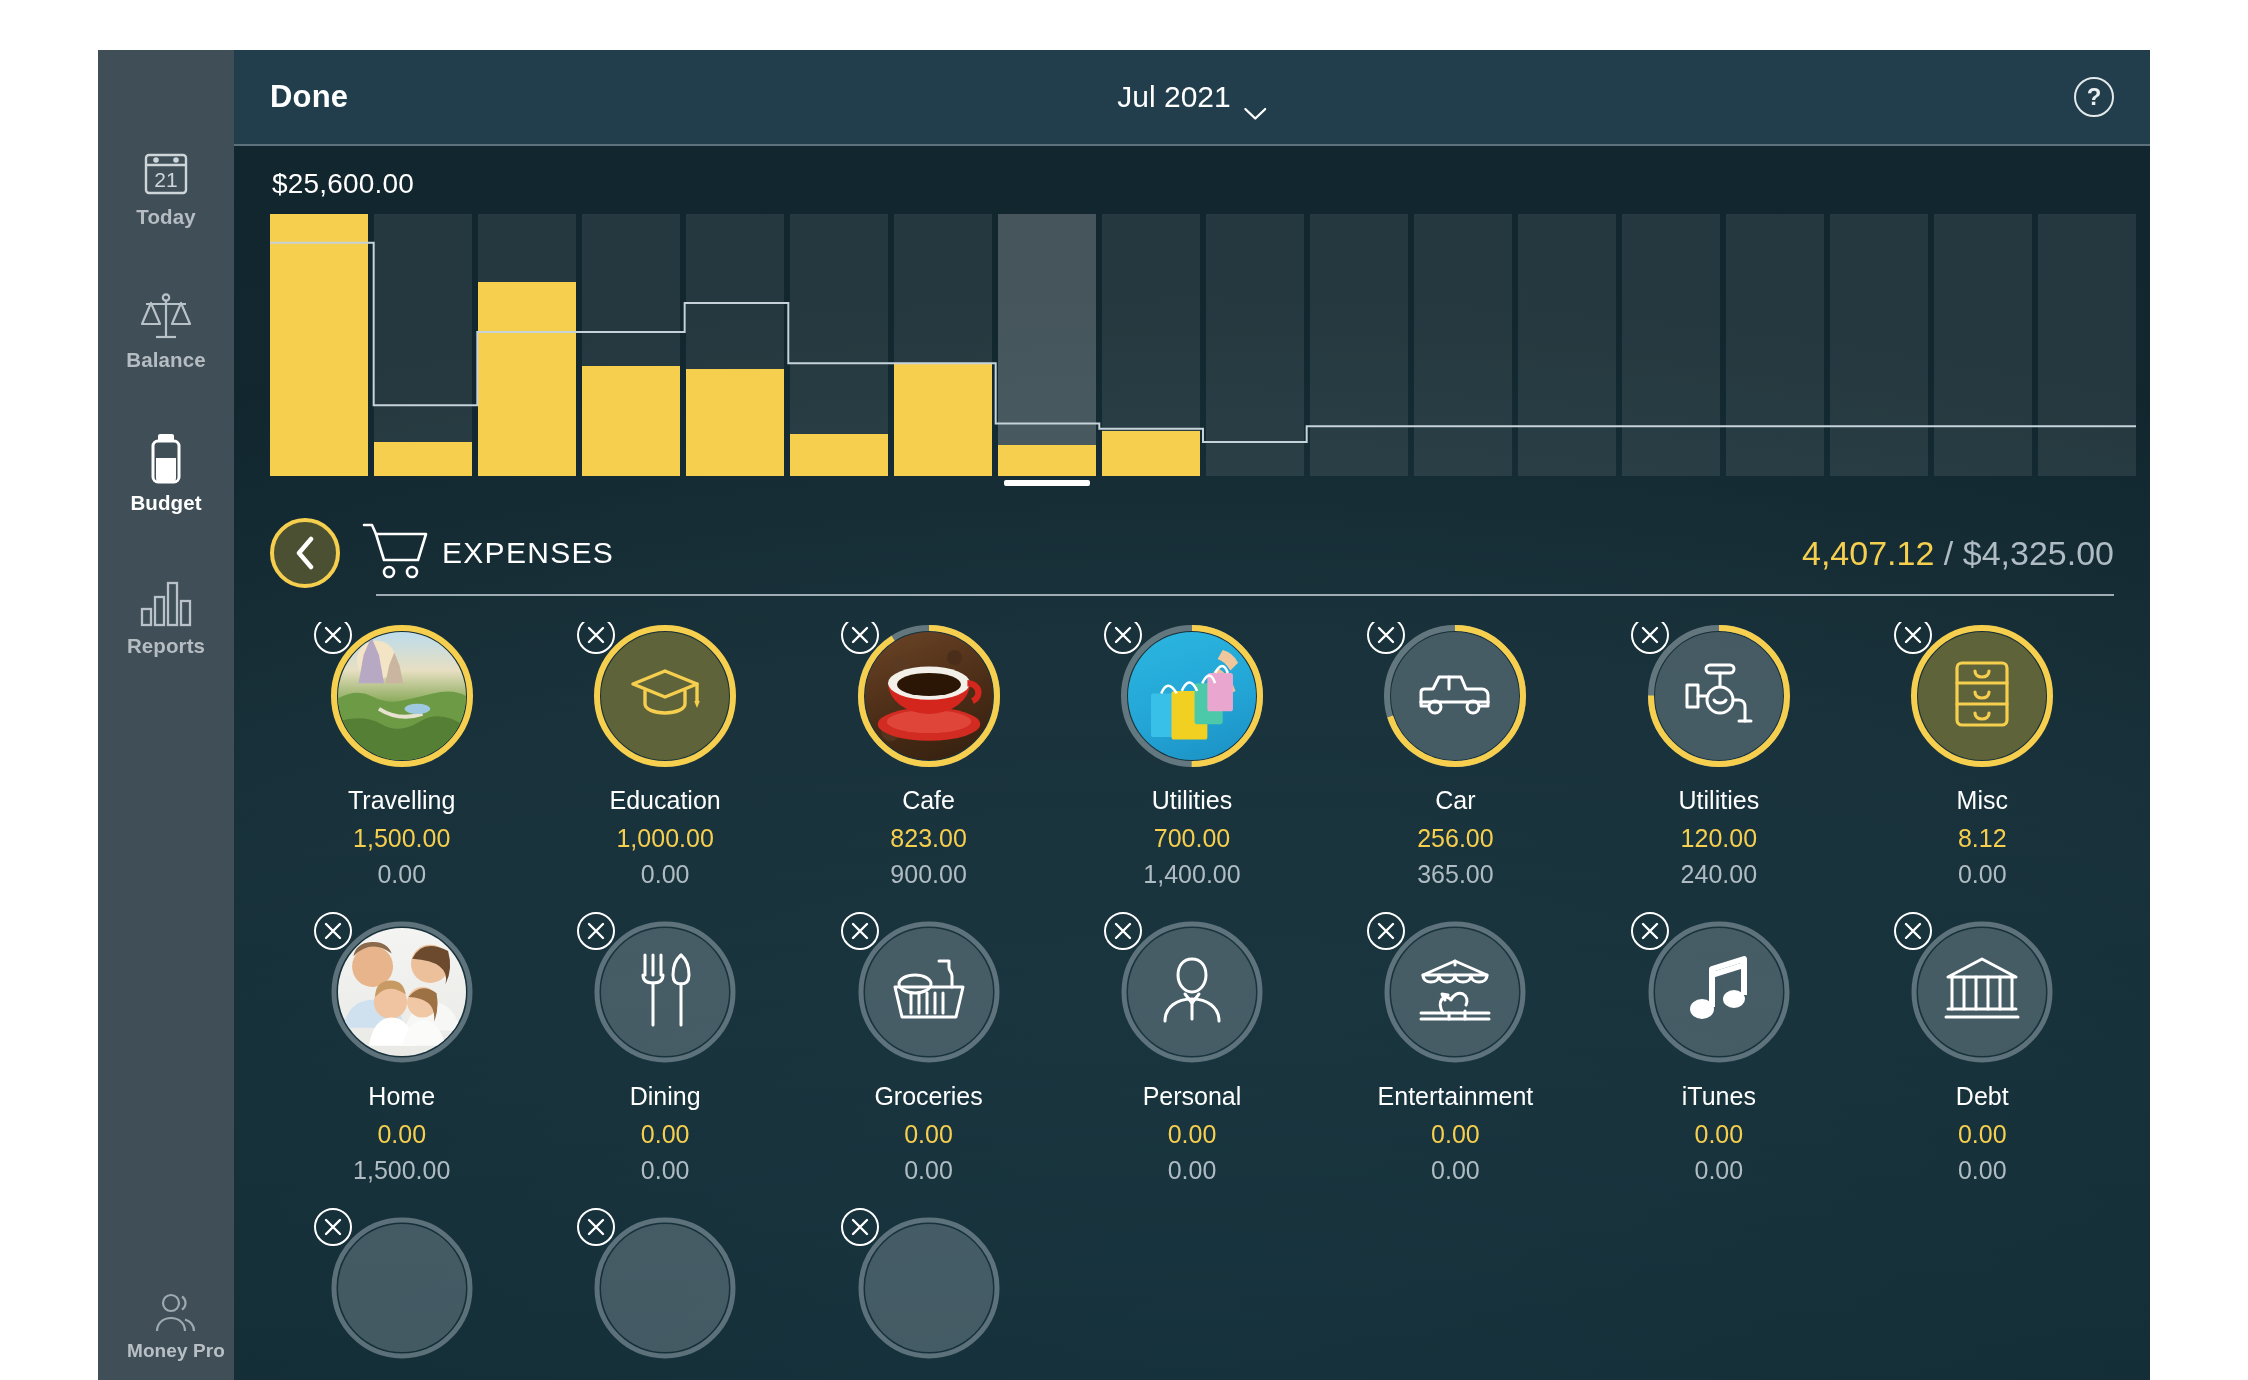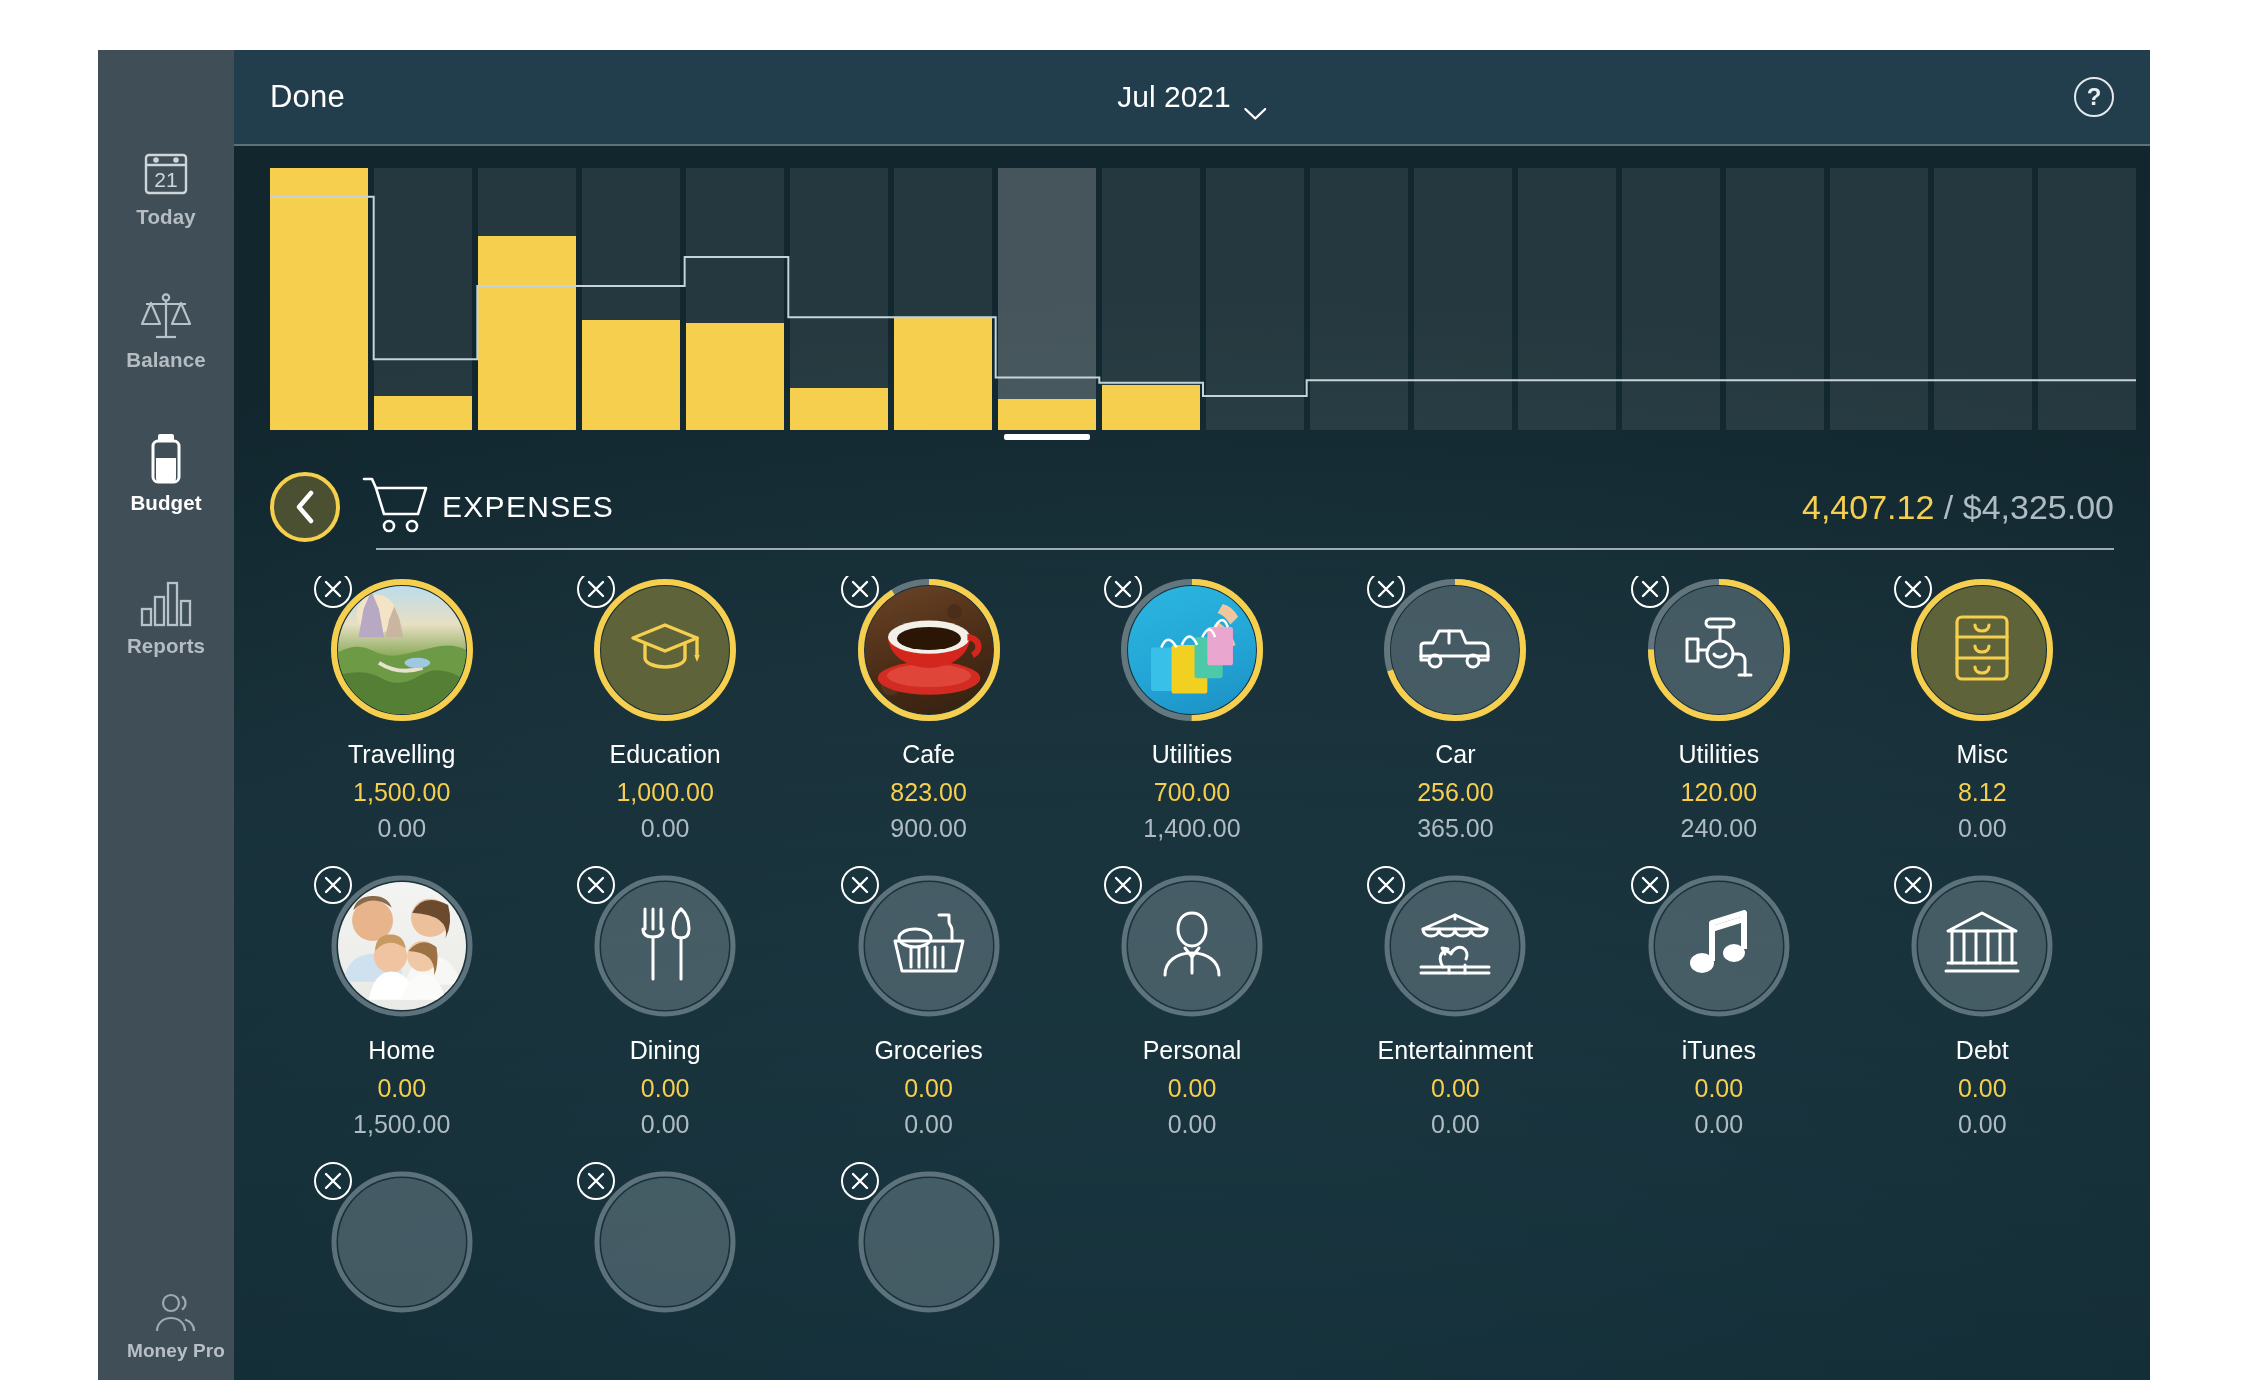--- a/index.html
+++ b/index.html
@@ -76,21 +76,21 @@
     height: 96px;
     flex: 0 0 96px;
     position: relative;
     display: flex;
     align-items: center;
     background: #223d4b;
     border-bottom: 2px solid #5d717c;
   }
   .done-btn {
     position: absolute; left: 36px;
-    color: #ffffff; font-size: 31px; font-weight: normal;
+    color: #ffffff; font-size: 31px; font-weight: bold;
     cursor: pointer; letter-spacing: .2px;
   }
   .month-sel {
     position: absolute; left: 50%; transform: translateX(-50%);
     display: flex; align-items: center; gap: 14px;
     color: #ffffff; font-size: 30px; cursor: pointer;
   }
   .chev {
     width: 22px; height: 12px;
     position: relative; top: 2px;
@@ -300,20 +300,21 @@
               <path d="M1 1l10 9.5L21 1"></path>
             </svg>
         </span>
       </div>
       <div class="help-btn">
         <span>?</span>
       </div>
     </div>
 
     <div class="chart-wrap">
+      <div class="chart-total">$25,600.00</div>
       <div class="chart" id="chart">
         <div class="bar-col">
             <div class="bar-bg"></div>
             <div class="bar-val" style="height:100%"></div>
           </div>
           <div class="bar-col">
             <div class="bar-bg"></div>
             <div class="bar-val" style="height:13%"></div>
           </div>
           <div class="bar-col">

